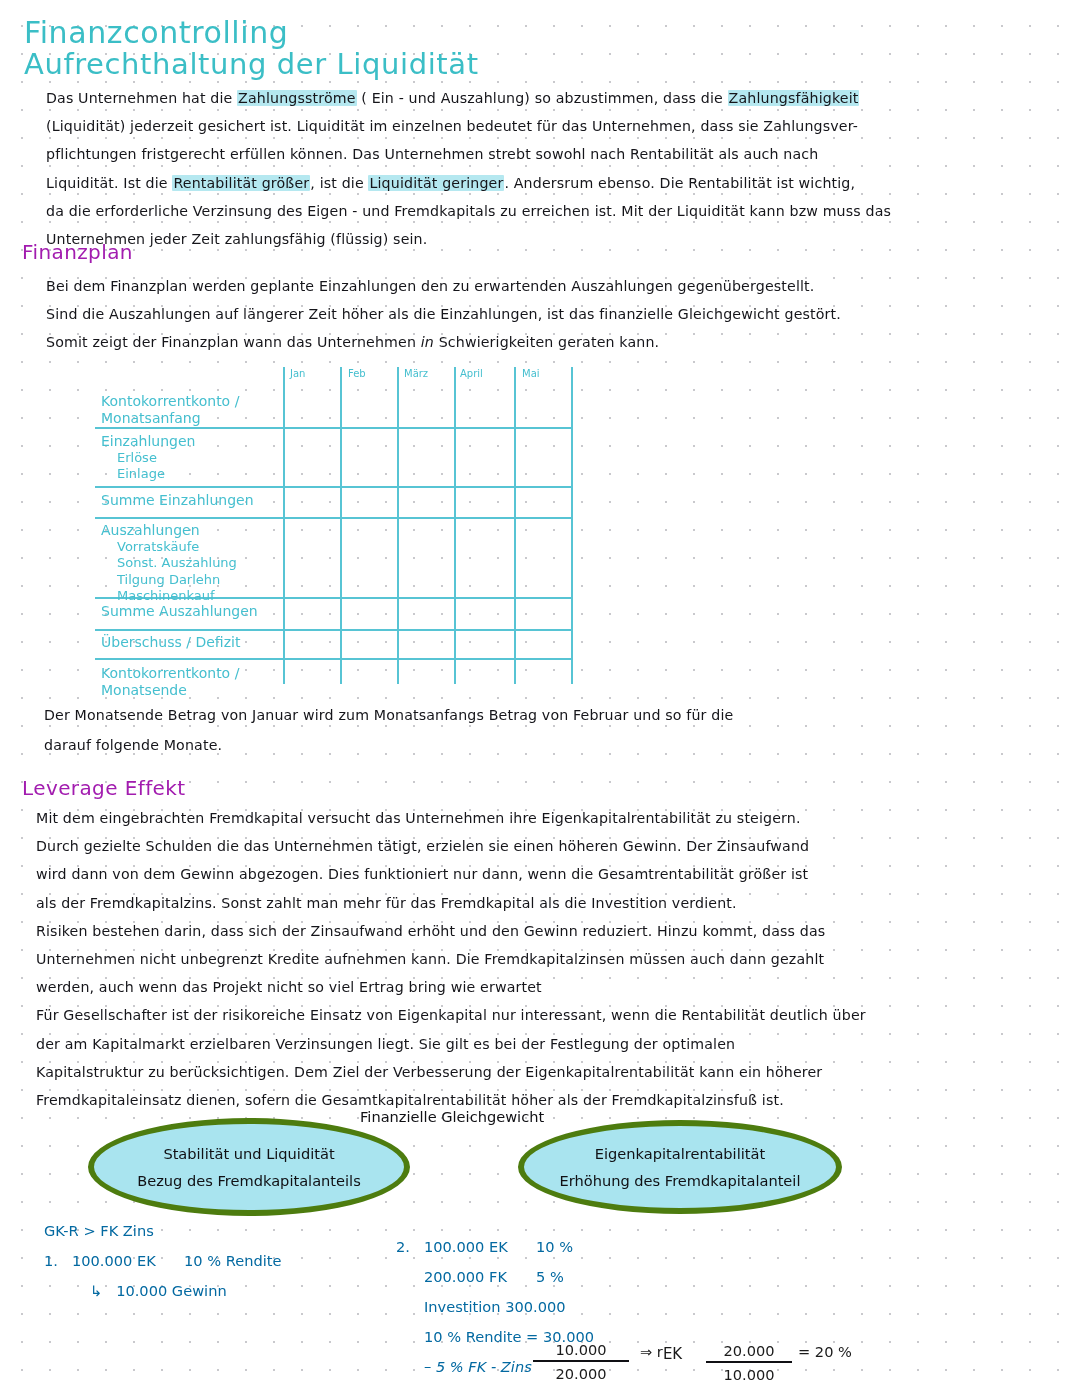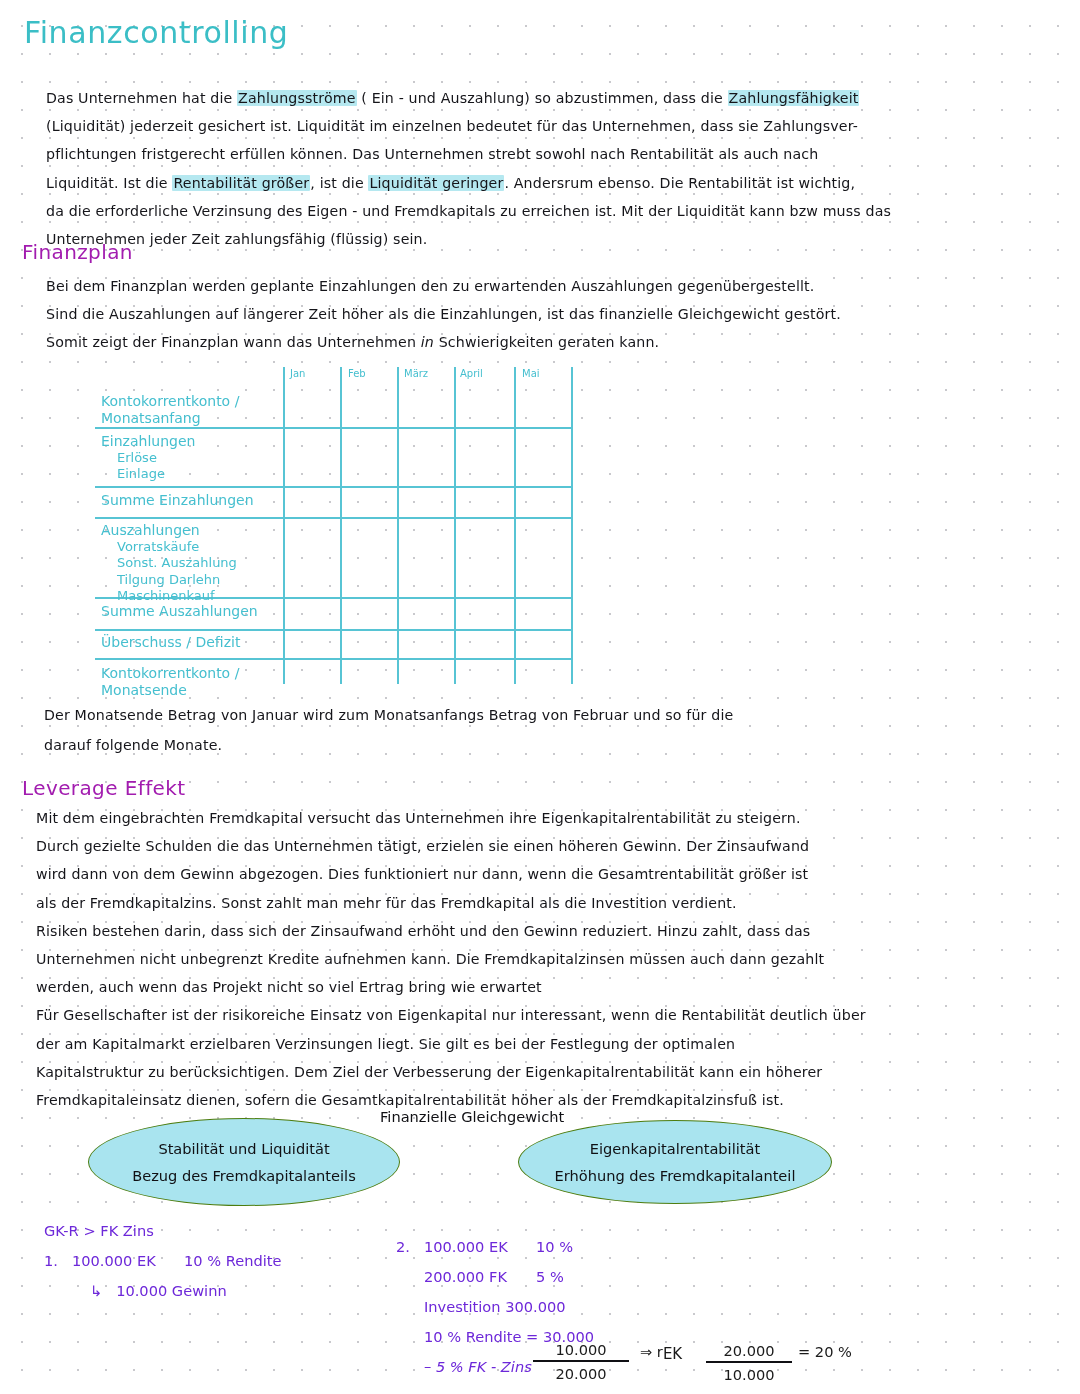--- a/index.html
+++ b/index.html
@@ -121,52 +121,52 @@
     font-size: 14px;
     line-height: 17px;
     white-space: nowrap;
   }
   .row-label .main { display: block; }
   .row-label .sub  { display: block; padding-left: 16px; font-size: 13px; line-height: 16.4px; }
 
   
   .ellipse {
     position: absolute;
-    border: 1px solid #4d7c0f;
+    border: 6px solid #4d7c0f;
     border-radius: 50%;
     background: #a9e4ef;
     display: flex;
     flex-direction: column;
     justify-content: center;
     text-align: center;
   }
   .ellipse .eline {
     font-size: 14.6px;
     line-height: 27px;
     color: #101014;
     white-space: nowrap;
   }
   .ell-left  { left: 88px;  top: 1118px; width: 310px; height: 86px; }
   .ell-right { left: 518px; top: 1120px; width: 312px; height: 82px; }
 
   .gleich-label {
     position: absolute;
-    left: 380px;
+    left: 360px;
     top: 1108px;
     font-size: 14.6px;
     color: #101014;
     white-space: nowrap;
   }
 
   
   .calc {
     position: absolute;
     font-size: 14.6px;
     line-height: 30px;
-    color: #6d28d9;
+    color: #0369a1;
     white-space: nowrap;
   }
   .calc-left  { left: 44px;  top: 1216px; }
   .calc-right { left: 396px; top: 1232px; }
   .calc .crow { display: block; position: relative; }
   .c-num { display: inline-block; width: 28px; }
   .c-amt { display: inline-block; width: 112px; }
   .c-pct { display: inline-block; }
 
   .arrow-row { padding-left: 46px; }
@@ -200,20 +200,21 @@
     font-size: 14.6px;
     white-space: nowrap;
   }
 </style>
 </head>
 <body>
 
 <div class="page">
 
   <div class="h-main h1">Finanzcontrolling</div>
+  <div class="h-main h2">Aufrechthaltung der Liquidität</div>
 
   <div class="para p-intro">
     <span class="line">Das Unternehmen hat die <span class="hl">Zahlungsströme</span> ( Ein - und Auszahlung) so abzustimmen, dass die <span class="hl">Zahlungsfähigkeit</span></span>
     <span class="line">(Liquidität) jederzeit gesichert ist. Liquidität im einzelnen bedeutet für das Unternehmen, dass sie Zahlungsver-</span>
     <span class="line">pflichtungen fristgerecht erfüllen können. Das Unternehmen strebt sowohl nach Rentabilität als auch nach</span>
     <span class="line">Liquidität. Ist die <span class="hl">Rentabilität größer</span>, ist die <span class="hl">Liquidität geringer</span>. Andersrum ebenso. Die Rentabilität ist wichtig,</span>
     <span class="line">da die erforderliche Verzinsung des Eigen - und Fremdkapitals zu erreichen ist. Mit der Liquidität kann bzw muss das</span>
     <span class="line">Unternehmen jeder Zeit zahlungsfähig (flüssig) sein.</span>
   </div>
 
@@ -291,21 +292,21 @@
     <span class="line">darauf folgende Monate.</span>
   </div>
 
   <div class="h-sec h-leverage">Leverage Effekt</div>
 
   <div class="para p-lev">
     <span class="line">Mit dem eingebrachten Fremdkapital versucht das Unternehmen ihre Eigenkapitalrentabilität zu steigern.</span>
     <span class="line">Durch gezielte Schulden die das Unternehmen tätigt, erzielen sie einen höheren Gewinn. Der Zinsaufwand</span>
     <span class="line">wird dann von dem Gewinn abgezogen. Dies funktioniert nur dann, wenn die Gesamtrentabilität größer ist</span>
     <span class="line">als der Fremdkapitalzins. Sonst zahlt man mehr für das Fremdkapital als die Investition verdient.</span>
-    <span class="line">Risiken bestehen darin, dass sich der Zinsaufwand erhöht und den Gewinn reduziert. Hinzu zahlt, dass das</span>
+    <span class="line">Risiken bestehen darin, dass sich der Zinsaufwand erhöht und den Gewinn reduziert. Hinzu kommt, dass das</span>
     <span class="line">Unternehmen nicht unbegrenzt Kredite aufnehmen kann. Die Fremdkapitalzinsen müssen auch dann gezahlt</span>
     <span class="line">werden, auch wenn das Projekt nicht so viel Ertrag bring wie erwartet</span>
     <span class="line">Für Gesellschafter ist der risikoreiche Einsatz von Eigenkapital nur interessant, wenn die Rentabilität deutlich über</span>
     <span class="line">der am Kapitalmarkt erzielbaren Verzinsungen liegt. Sie gilt es bei der Festlegung der optimalen</span>
     <span class="line">Kapitalstruktur zu berücksichtigen. Dem Ziel der Verbesserung der Eigenkapitalrentabilität kann ein höherer</span>
     <span class="line">Fremdkapitaleinsatz dienen, sofern die Gesamtkapitalrentabilität höher als der Fremdkapitalzinsfuß ist.</span>
   </div>
 
   <div class="gleich-label">Finanzielle Gleichgewicht</div>
 

